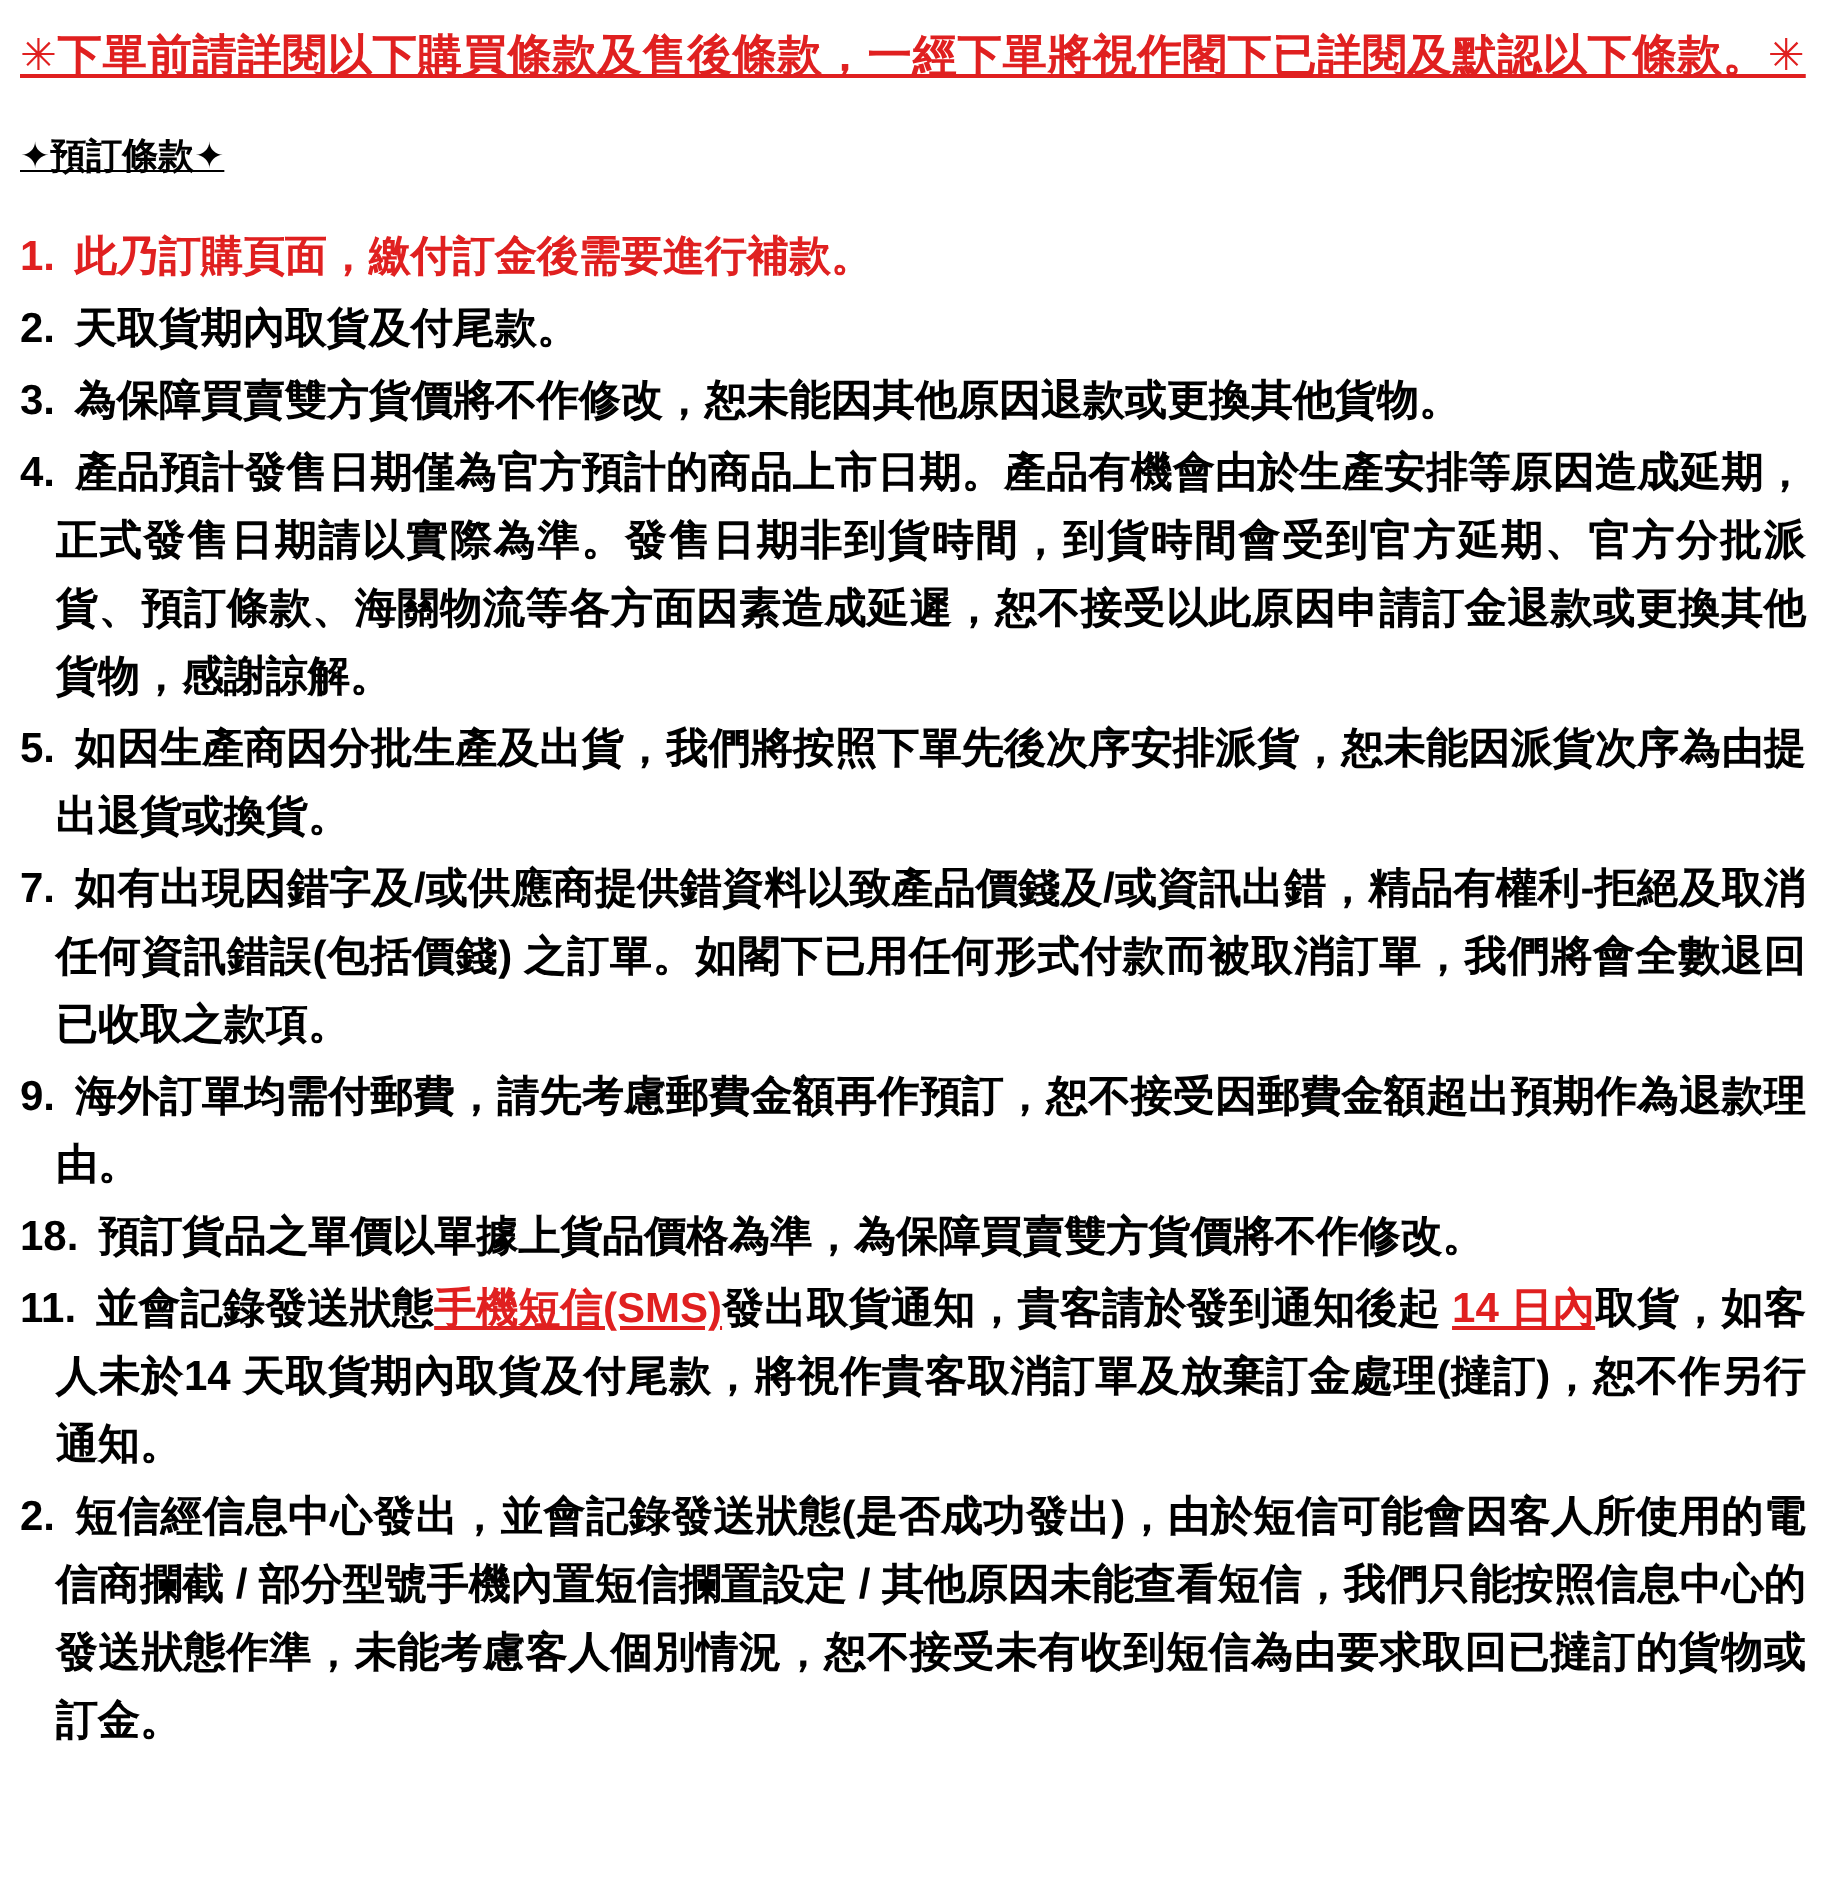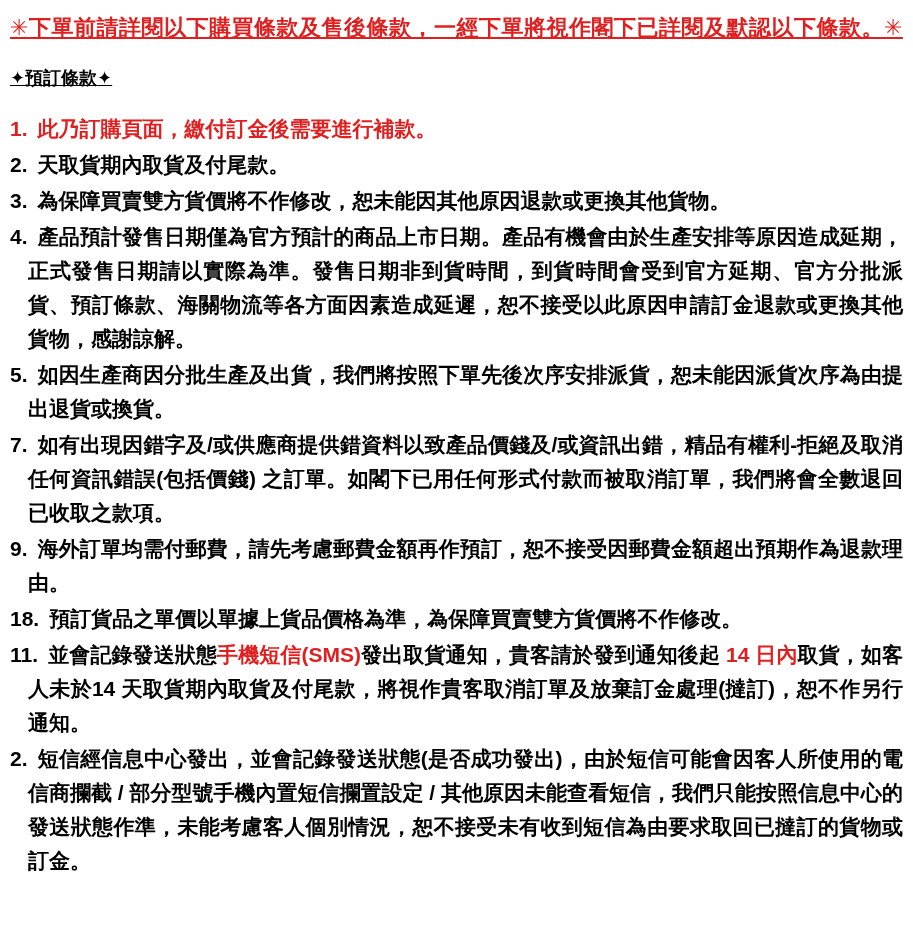--- a/index.html
+++ b/index.html
@@ -41,20 +41,21 @@
     text-indent: -18px;
     margin-bottom: 2px;
     text-align: justify;
   }
   .term.red { color: var(--red, #e02020); }
   .num { margin-right: 10px; }
   .seg-normal { color: inherit; }
   .seg-red { color: var(--red, #e02020); }
   .seg-red-underline {
     color: var(--red, #e02020);
+    text-decoration: underline;
   }
 </style>
 </head>
 <body>
 
 <div class="page">
   <div class="warning">✳下單前請詳閱以下購買條款及售後條款，一經下單將視作閣下已詳閱及默認以下條款。✳</div>
 
   <div class="section-title">✦預訂條款✦</div>
 

